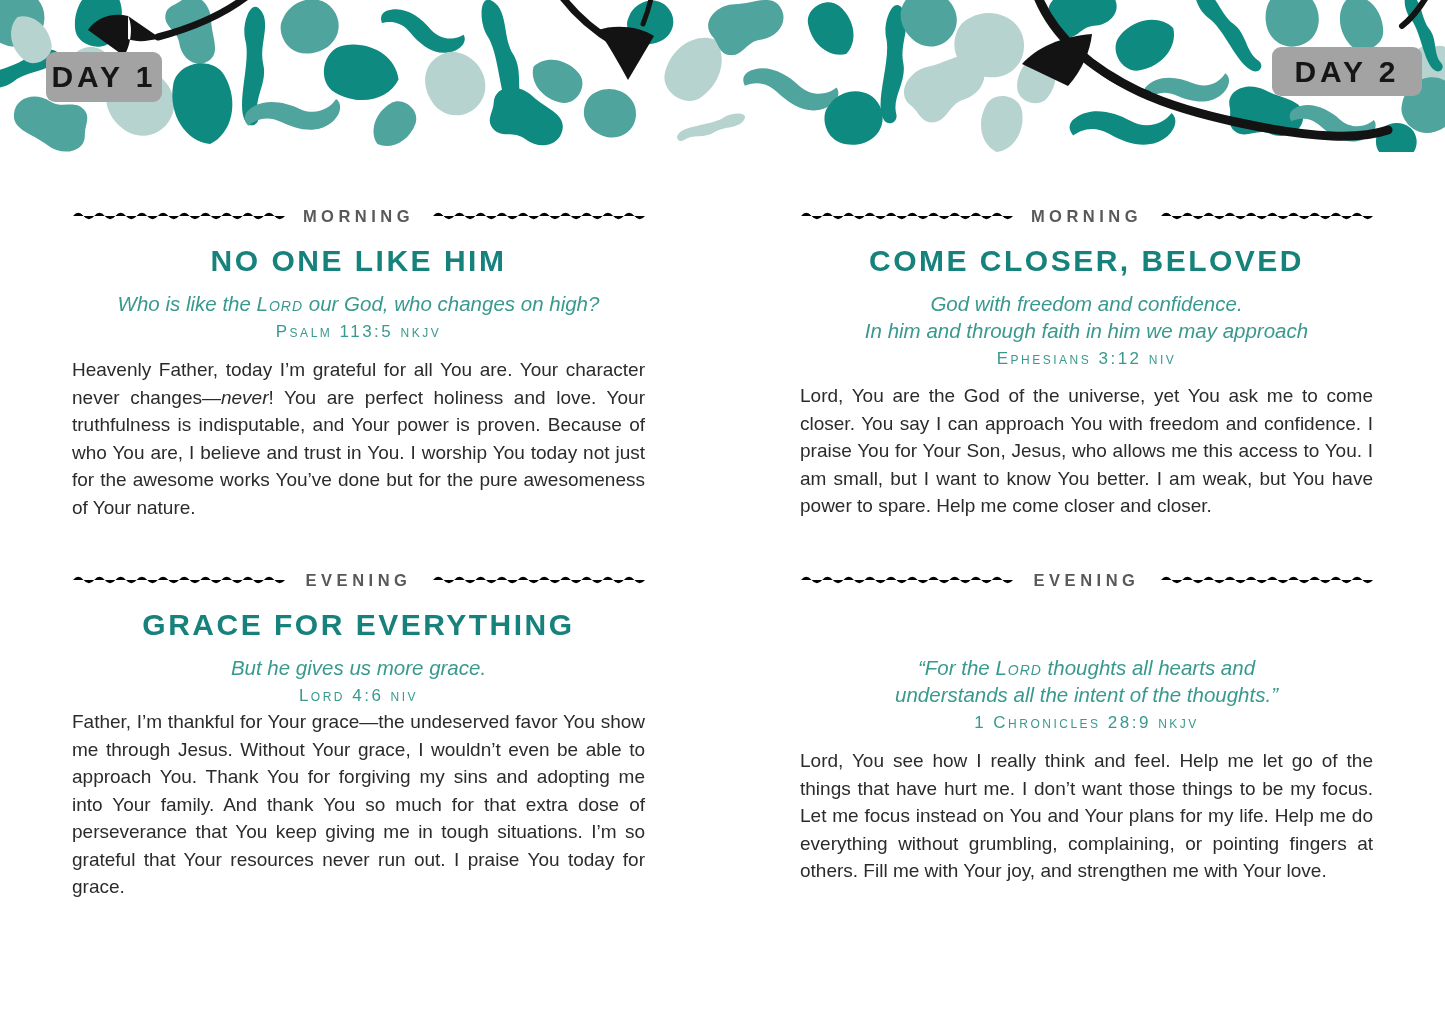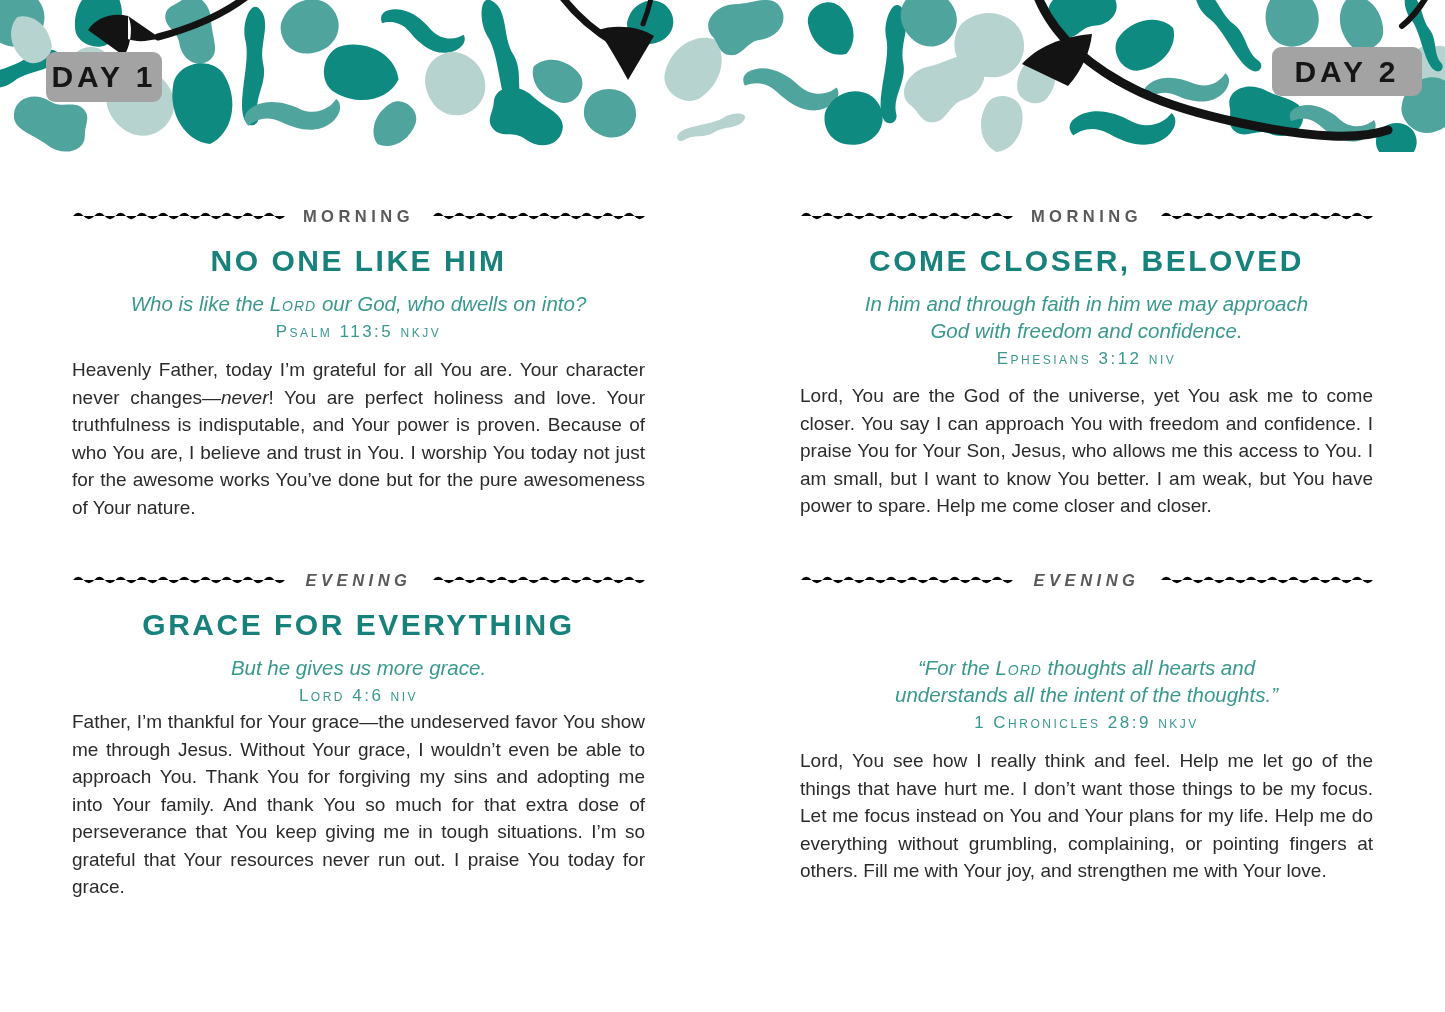--- a/index.html
+++ b/index.html
@@ -53,21 +53,21 @@
     font-size:19px; line-height:27.5px; text-align:justify;
     color:var(--body-text,#2b2b2b);
   }
   .sc { font-variant:small-caps; letter-spacing:1px; }
   .it { font-style:italic; }
   
   .y-div-m  { top:186px; }
   .y-title-m{ top:224px; }
   .l .y-verse-m { top:270px; } .l .y-ref-m { top:302px; } .l .y-body-m { top:336px; }
   .r .y-verse-m { top:270px; } .r .y-ref-m { top:329px; } .r .y-body-m { top:362px; }
-  .y-div-e  { top:550px;font-style:italic; }
+  .y-div-e  { top:550px; }
   .y-title-e{ top:588px; }
   .l .y-verse-e { top:634px; } .l .y-ref-e { top:666px; } .l .y-body-e { top:688px; }
   .r .y-verse-e { top:634px; } .r .y-ref-e { top:693px; } .r .y-body-e { top:727px; }
 </style>
 </head>
 <body>
 
 <div class="page">
 
   <svg class="band" viewBox="0 0 1445 152" aria-hidden="true">
@@ -152,21 +152,21 @@
       <svg class="wave" width="213" height="16" viewBox="0 0 213 16">
           <use href="#wavepath"></use>
         </svg>
       <span class="period">MORNING</span>
       <svg class="wave" width="213" height="16" viewBox="0 0 213 16">
           <use href="#wavepath"></use>
         </svg>
     </div>
     <div class="sec-title y-title-m">NO ONE LIKE HIM</div>
     <div class="verse y-verse-m">
-      <div><span>Who is like the </span><span class="sc">Lord</span><span> our God, who dwells on into?</span></div>
+      <div><span>Who is like the </span><span class="sc">Lord</span><span> our God, who changes on high?</span></div>
     </div>
     <div class="verse-ref y-ref-m">Psalm 113:5 nkjv</div>
     <div class="body-text y-body-m"><span>Heavenly Father, today I’m grateful for all You are. Your character never changes—</span><span class="it">never</span><span>! You are perfect holiness and love. Your truthfulness is indisputable, and Your power is proven. Because of who You are, I believe and trust in You. I worship You today not just for the awesome works You’ve done but for the pure awesomeness of Your nature.</span></div>
 
     <div class="divider y-div-e">
       <svg class="wave" width="213" height="16" viewBox="0 0 213 16">
           <use href="#wavepath"></use>
         </svg>
       <span class="period">EVENING</span>
       <svg class="wave" width="213" height="16" viewBox="0 0 213 16">
@@ -186,22 +186,22 @@
       <svg class="wave" width="213" height="16" viewBox="0 0 213 16">
           <use href="#wavepath"></use>
         </svg>
       <span class="period">MORNING</span>
       <svg class="wave" width="213" height="16" viewBox="0 0 213 16">
           <use href="#wavepath"></use>
         </svg>
     </div>
     <div class="sec-title y-title-m">COME CLOSER, BELOVED</div>
     <div class="verse y-verse-m">
+      <div><span>God with freedom and confidence.</span></div>
       <div><span>In him and through faith in him we may approach</span></div>
-      <div><span>God with freedom and confidence.</span></div>
     </div>
     <div class="verse-ref y-ref-m">Ephesians 3:12 niv</div>
     <div class="body-text y-body-m"><span>Lord, You are the God of the universe, yet You ask me to come closer. You say I can approach You with freedom and confidence. I praise You for Your Son, Jesus, who allows me this access to You. I am small, but I want to know You better. I am weak, but You have power to spare. Help me come closer and closer.</span></div>
 
     <div class="divider y-div-e">
       <svg class="wave" width="213" height="16" viewBox="0 0 213 16">
           <use href="#wavepath"></use>
         </svg>
       <span class="period">EVENING</span>
       <svg class="wave" width="213" height="16" viewBox="0 0 213 16">

